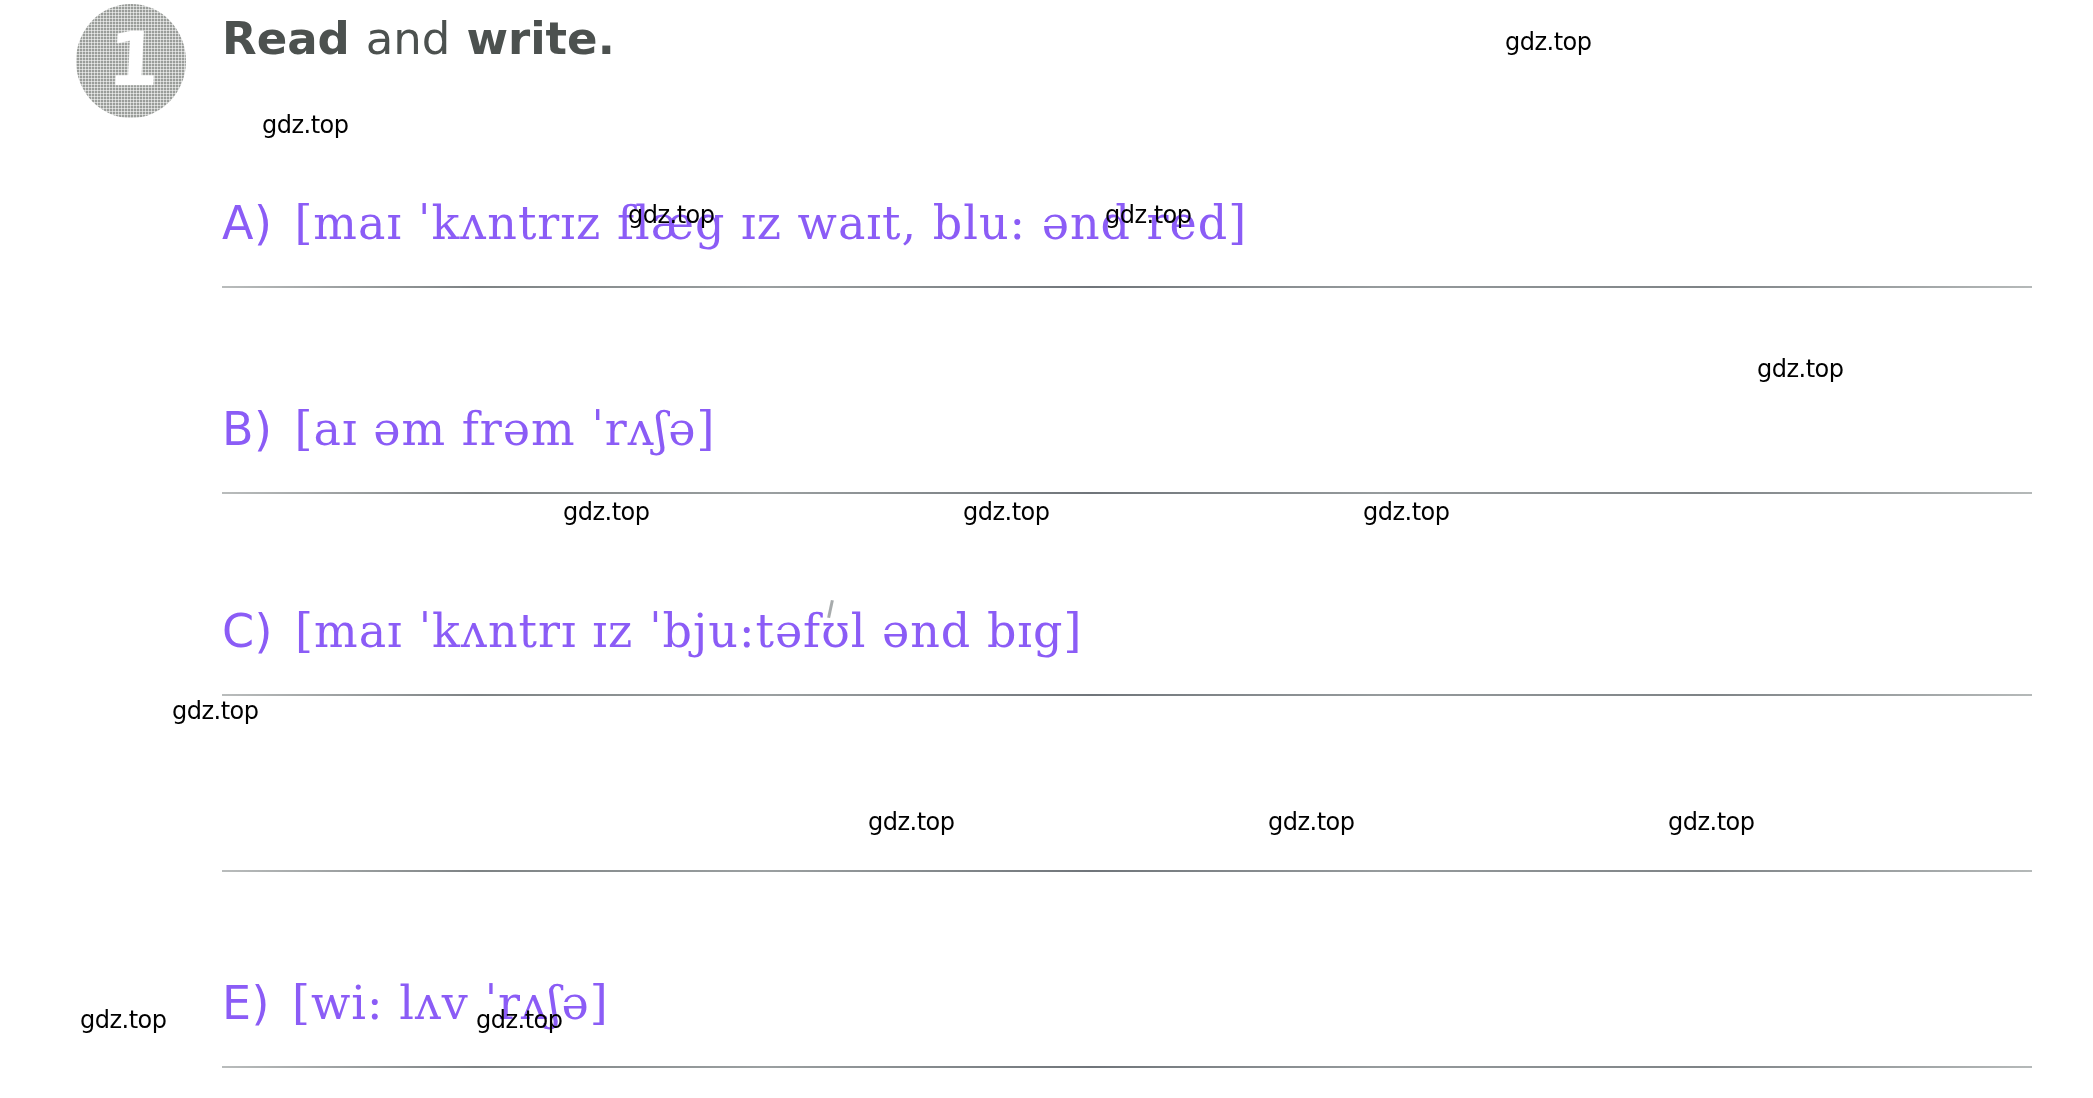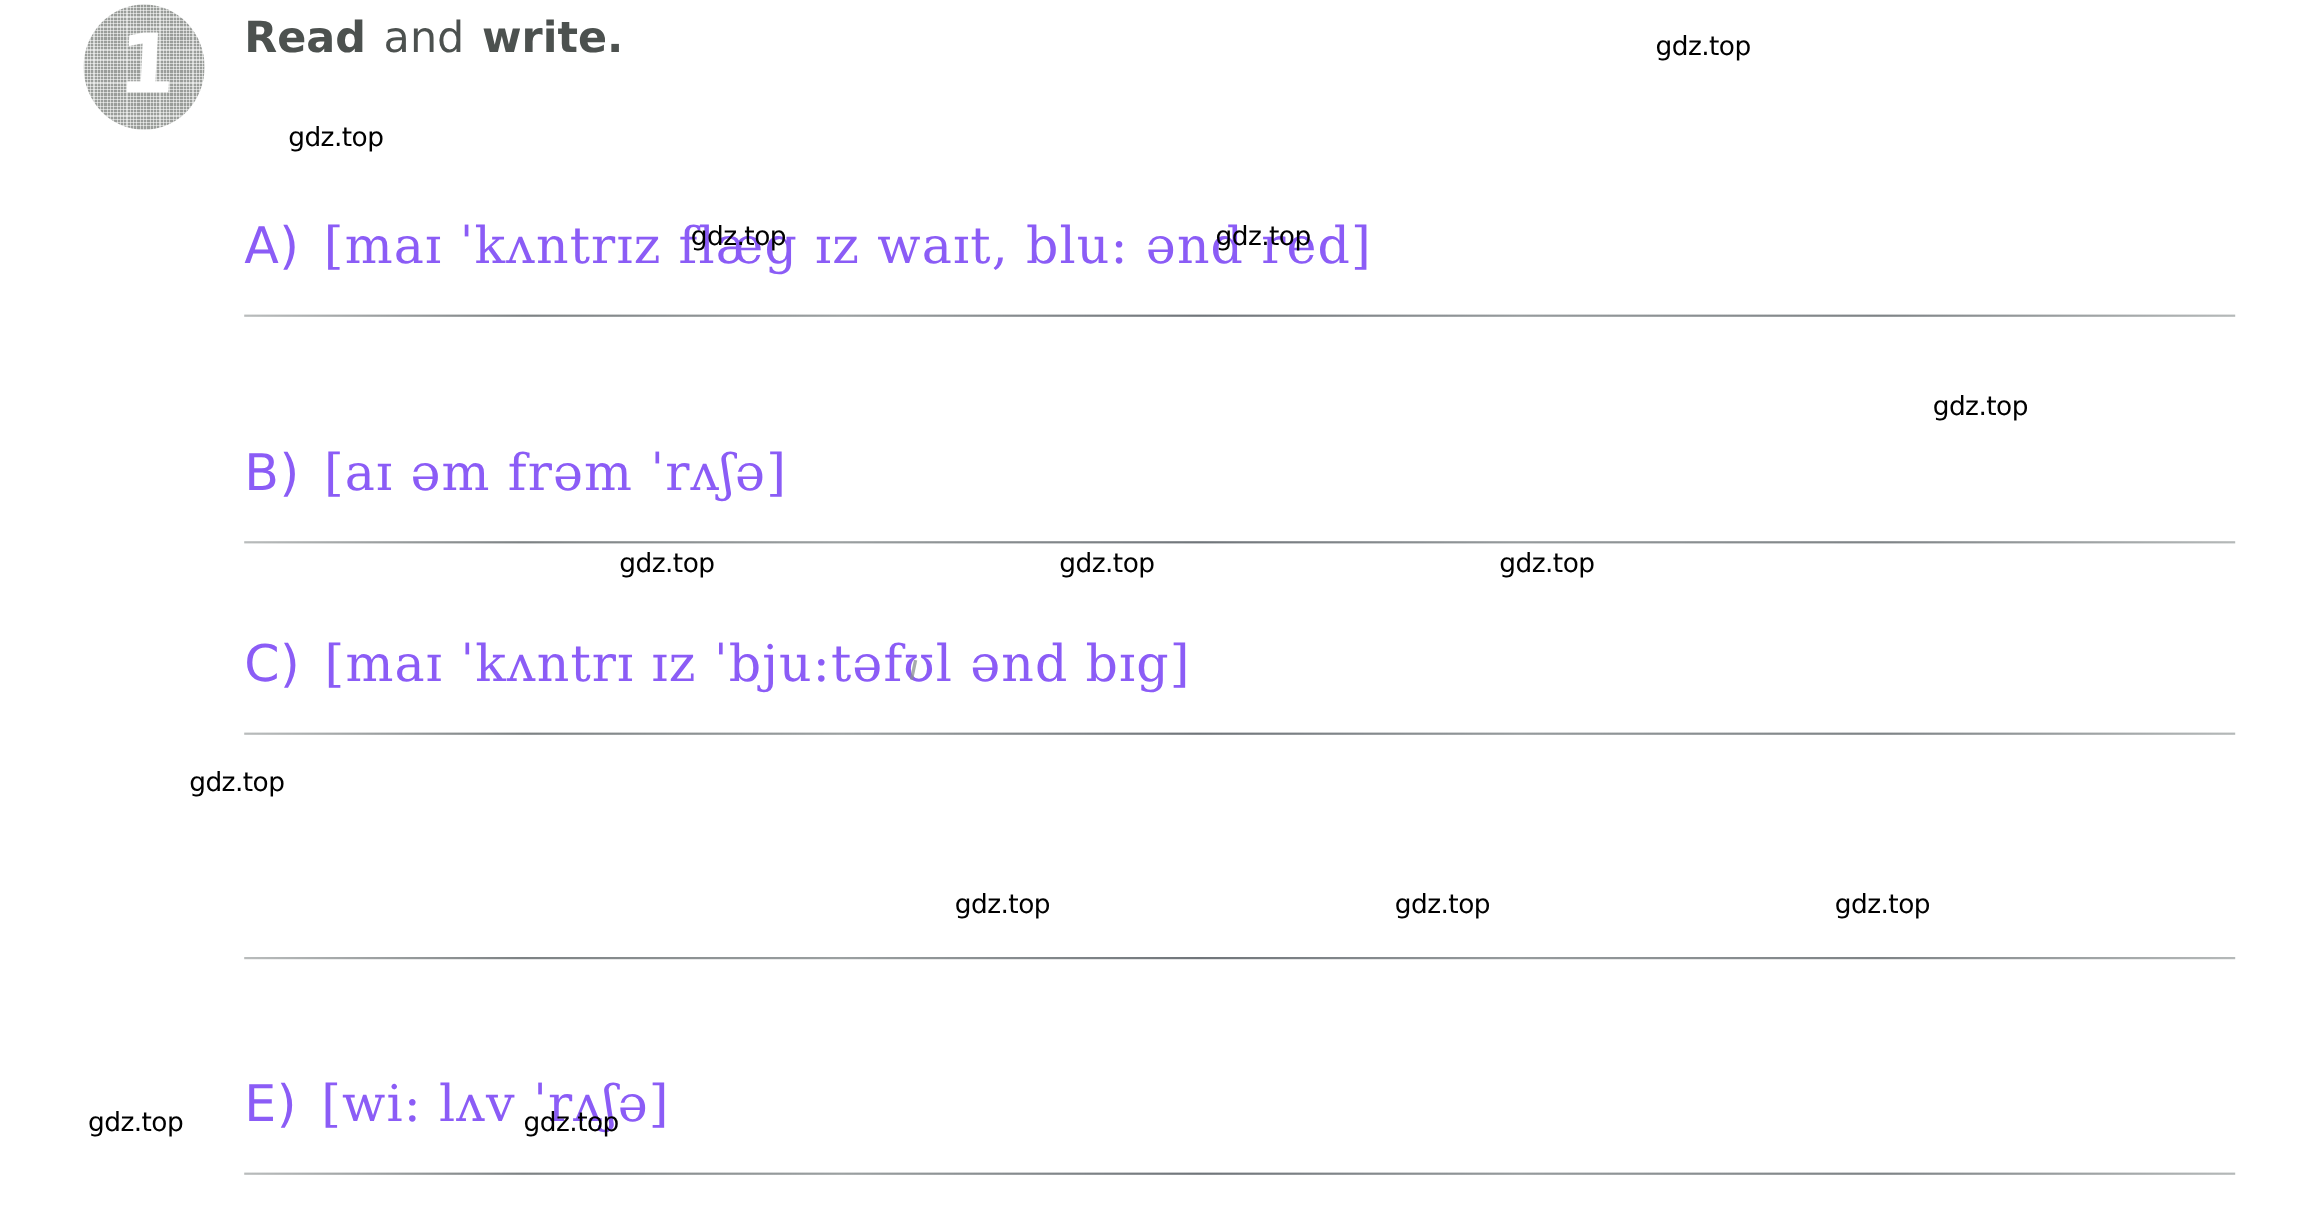--- a/index.html
+++ b/index.html
@@ -50,21 +50,21 @@
     transform: translate(3px, -2px) skewX(-3deg);
     text-shadow: 0 0 2px rgba(255,255,255,0.7);
   }
 
   
   .heading {
     position: absolute;
     left: 222px;
     top: 14px;
     font-family: "DejaVu Sans", "Liberation Sans", sans-serif;
-    font-size: 39px;
+    font-size: 45px;
     line-height: 1.1;
     color: #4c514f;
     white-space: nowrap;
   }
   .heading .b { font-weight: 700; }
   .heading .n { font-weight: 400; }
   .heading .sp { display: inline-block; width: 16px; }
 
   
   .row {
@@ -142,21 +142,21 @@
 
   <div id="rows-host">
       <div class="row" style="top: 110px; height: 178px;">
         <div class="row-text"><span class="lbl">A)</span><span class="gap"></span><span class="ipa">[maɪ  ˈkʌntrɪz  flæg  ɪz  waɪt,  blu:  ənd  red]</span></div>
         <div class="rule"></div>
       </div>
       <div class="row" style="top: 316px; height: 178px;">
         <div class="row-text"><span class="lbl">B)</span><span class="gap"></span><span class="ipa">[aɪ  əm  frəm  ˈrʌʃə]</span></div>
         <div class="rule"></div>
       </div>
-      <div class="row" style="top: 490px; height: 178px; text-align: right;">
+      <div class="row" style="top: 518px; height: 178px; text-align: right;">
         <div class="row-text"><span class="lbl">C)</span><span class="gap"></span><span class="ipa">[maɪ  ˈkʌntrɪ  ɪz  ˈbju:təfʊl  ənd  bɪg]</span></div>
         <div class="rule"></div>
       </div>
       <div class="row" style="top: 680px; height: 192px;">
         <div class="rule"></div>
       </div>
       <div class="row" style="top: 884px; height: 184px;">
         <div class="row-text"><span class="lbl">E)</span><span class="gap"></span><span class="ipa">[wi:  lʌv  ˈrʌʃə]</span></div>
         <div class="rule"></div>
       </div>

